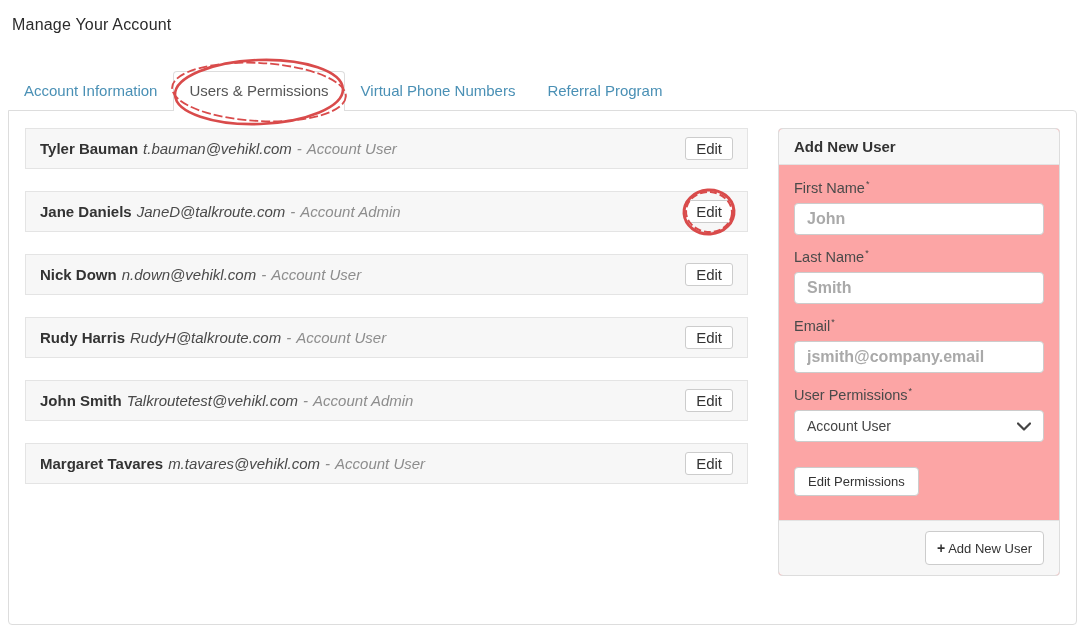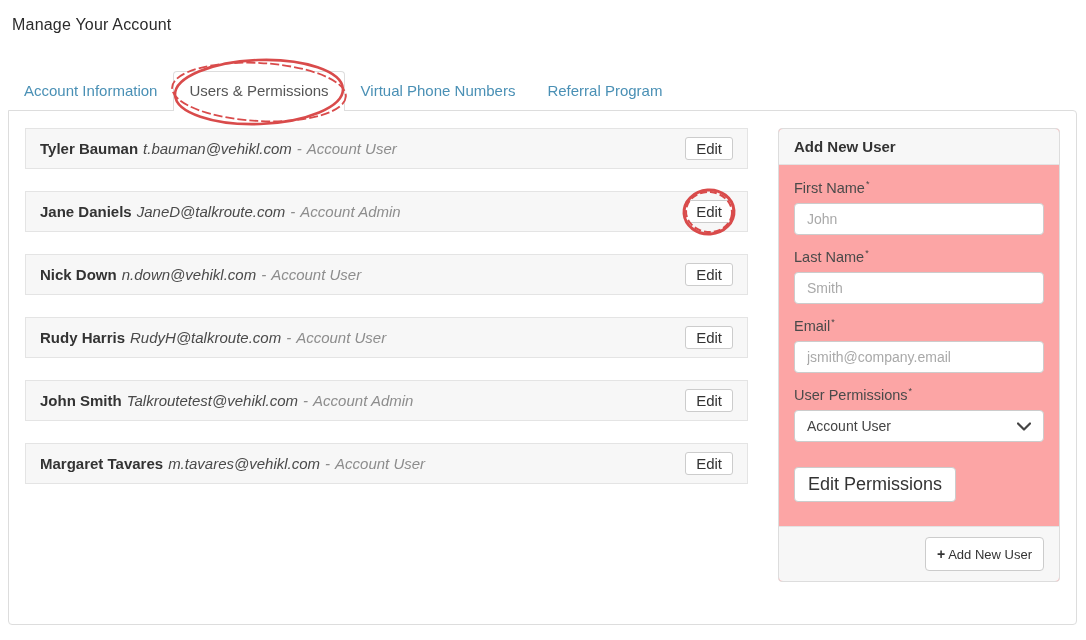--- a/index.html
+++ b/index.html
@@ -114,24 +114,25 @@
     position: relative;
     top: -1px;
     margin-left: 1px;
   }
   .text-input {
     width: 100%;
     height: 32px;
     border: 1px solid #ccc;
     border-radius: 4px;
     padding: 6px 12px;
-    font-size: 14px;
+    font-size: 16px;
     color: #555;
     font-family: "Liberation Sans", sans-serif;
     outline: none;
+    font-weight: bold;
   }
   .text-input::placeholder { color: #a9a9a9; opacity: 1; }
   .select-box {
     width: 100%;
     height: 32px;
     border: 1px solid #ccc;
     border-radius: 4px;
     padding: 0 12px;
     font-size: 14px;
     color: #444;
@@ -139,21 +140,21 @@
     align-items: center;
     justify-content: space-between;
     cursor: pointer;
     background: #fff;
   }
   .btn-default {
     background: #fff;
     border: 1px solid #ccc;
     border-radius: 4px;
     padding: 6px 13px;
-    font-size: 18px;
+    font-size: 13px;
     color: #333;
     font-family: "Liberation Sans", sans-serif;
     cursor: pointer;
   }
   .edit-permissions-btn { margin-top: 25px; }
   .panel-footer {
     background: #f7f7f7;
     border-top: 1px solid #e3e3e3;
     padding: 10px 15px;
     text-align: right;

